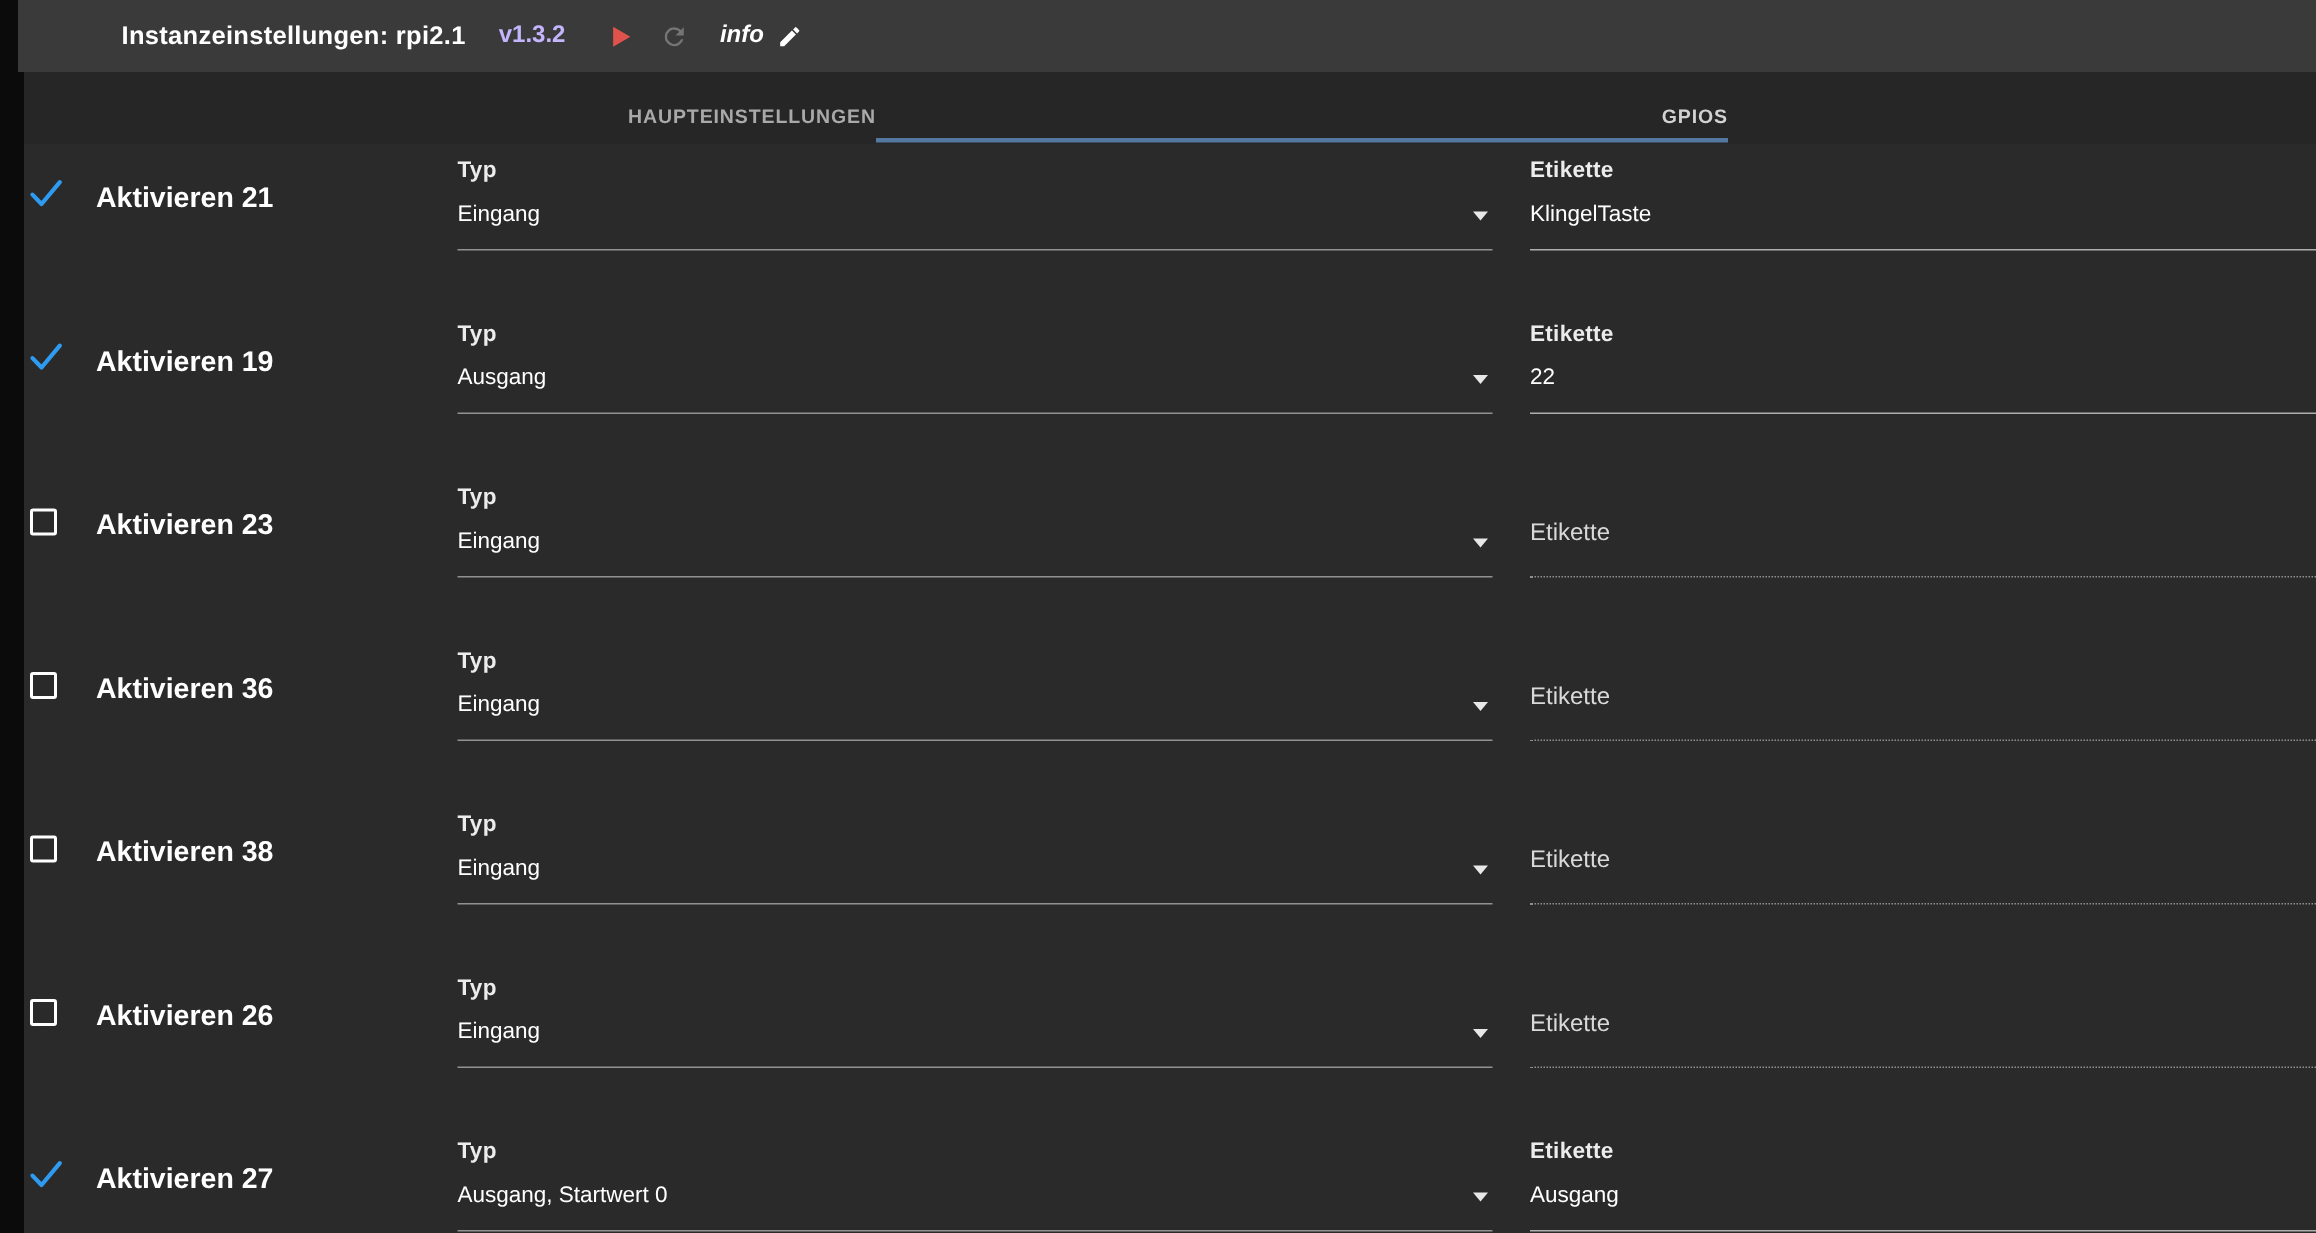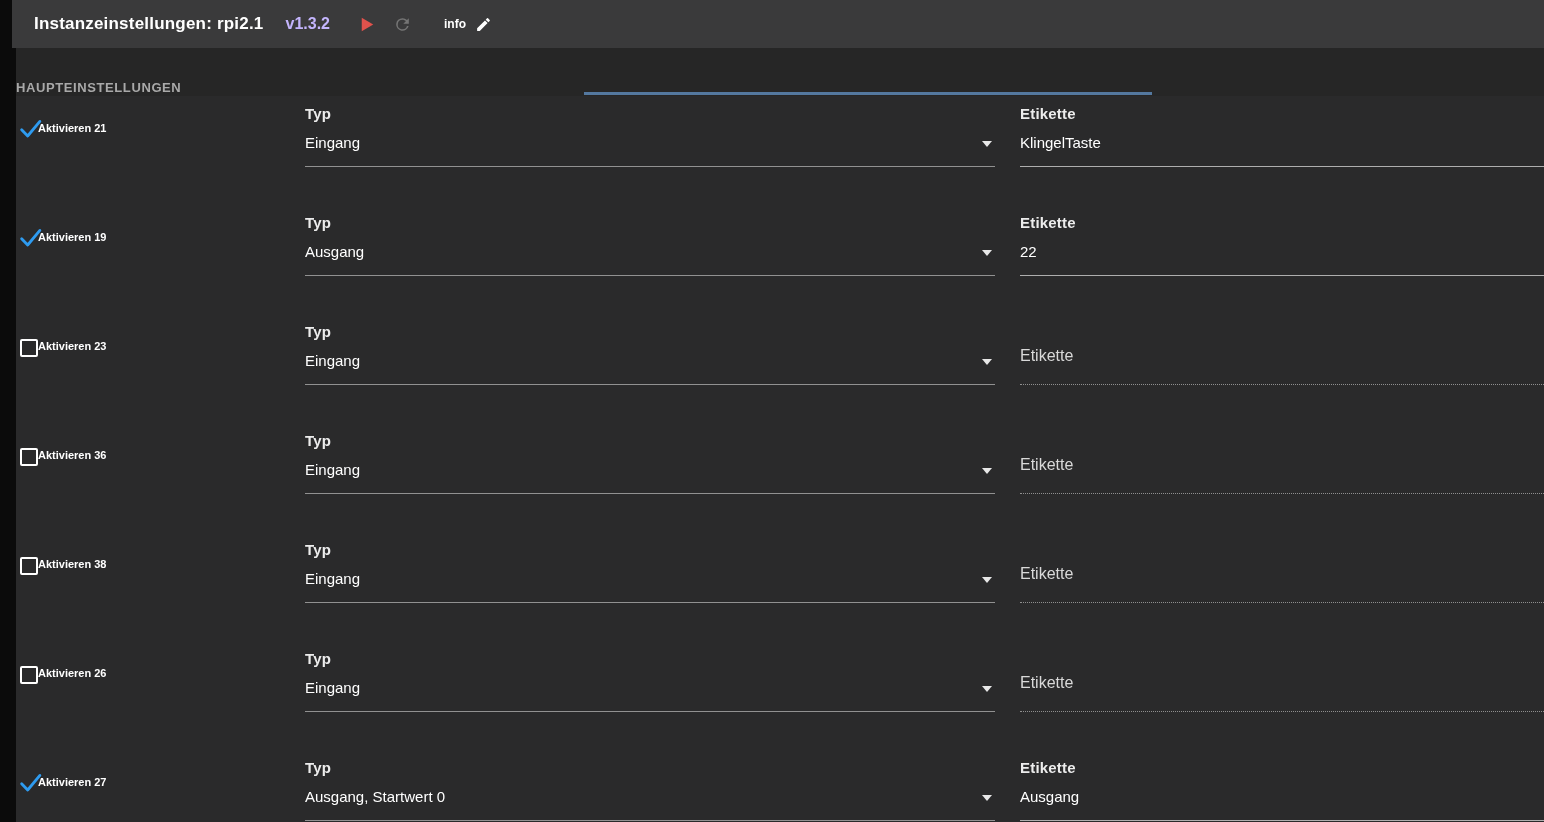--- a/index.html
+++ b/index.html
@@ -5,54 +5,54 @@
   html,body { margin:0; padding:0; background:#0b0b0b; }
   .screen {
     position:relative; width:1544px; height:822px; overflow:hidden;
     background:#0b0b0b; font-family:"Liberation Sans", sans-serif;
     -webkit-font-smoothing:antialiased;
   }
 
   
   .header {
     position:absolute; left:12px; right:0; top:0; height:48px;
-    background:#3a3a3b; display:flex; align-items:center;
+    background:#3a3a3b; display:flex; align-items:center;padding-left:47px;
   }
   .header .title { margin-left:22px; font-size:17px; font-weight:700; color:#ffffff; letter-spacing:.2px; }
   .header .version { margin-left:22px; font-size:16px; font-weight:700; color:#c4b5fd; }
   .icon-btn { display:flex; align-items:center; justify-content:center; background:none; border:none; padding:0; cursor:pointer; }
   .play-btn { margin-left:27px; }
   .refresh-btn { margin-left:17px; }
-  .info-label { margin-left:32px; font-size:12px; font-weight:700; color:#ffffff; }
+  .info-label { margin-left:21px; font-size:16px; font-weight:700; color:#ffffff;font-style:italic; }
   .edit-btn { margin-left:9px; }
 
   
   .tabbar { position:absolute; left:16px; right:0; top:48px; height:48px; background:#262626; }
   .tab {
-    position:absolute; top:15px; height:48px; width:568px;
-    display:flex; align-items:center; justify-content:flex-start;
+    position:absolute; top:5px; height:48px; width:568px;
+    display:flex; align-items:center; justify-content:flex-end;
     font-size:13px; font-weight:700; letter-spacing:.6px; cursor:pointer;
   }
   .tab.t1 { left:0; color:#a9a9a9; }
   .tab.t2 { left:568px; color:#d2d2d2; }
   .tab-indicator { position:absolute; left:568px; width:568px; bottom:1px; height:3px; background:#54789f; }
 
   
   .content { position:absolute; left:16px; right:0; top:96px; bottom:0; background:#2a2a2b; }
   .row { position:absolute; left:0; right:0; height:80px; }
 
   .check-wrap { position:absolute; left:2px; top:16px; width:26px; height:26px; cursor:pointer; }
   .check-wrap svg.checkmark { position:absolute; left:0; top:0; display:none; }
   .check-wrap .box {
     position:absolute; left:2px; top:5px; width:14px; height:14px;
     border:2px solid #ffffff; border-radius:2px; display:block;
   }
   .row.checked .check-wrap svg.checkmark { display:block; }
 
-  .enable-label { position:absolute; left:22px; top:22px; font-size:11px; font-weight:700; color:#ffffff; }
+  .enable-label { position:absolute; left:48px; top:22px; font-size:19px; font-weight:700; color:#ffffff; }
 
   .field { position:absolute; top:0; height:72px; }
   .type-field { left:289px; width:690px; cursor:pointer; }
   .label-field { left:1004px; right:0; }
 
   .field-label { position:absolute; left:0; top:5px; font-size:15px; font-weight:700; color:#ececec; letter-spacing:.2px; }
   .field-value { position:absolute; left:0; top:34px; font-size:15px; font-weight:400; color:#ffffff; white-space:nowrap; }
   .underline { position:absolute; left:0; right:0; top:66px; height:0; border-top:1px solid #919191; }
   .label-field .underline { border-top-color:#aeaeae; }
 
@@ -93,20 +93,23 @@
             <path fill="#ffffff" d="M3 17.25V21h3.75L17.81 9.94l-3.75-3.75L3 17.25zM20.71 7.04a1 1 0 0 0 0-1.41l-2.34-2.34a1 1 0 0 0-1.41 0l-1.83 1.83 3.75 3.75 1.83-1.83z"></path>
           </svg>
       </span>
     </button>
   </div>
 
   <div class="tabbar">
     <div class="tab t1">
       <span>HAUPTEINSTELLUNGEN</span>
     </div>
+    <div class="tab t2">
+      <span>GPIOS</span>
+    </div>
     <div class="tab-indicator"></div>
   </div>
 
   <div class="content" id="rows">
       <div class="row checked" style="top: 4px;">
     <span class="check-wrap">
       <svg class="checkmark" width="25" height="25" viewBox="0 0 24 24">
         <path d="M3.5 13.2 L9.3 19.2 L21 5.2" fill="none" stroke="#2e9bf0" stroke-width="2.7" stroke-linecap="round" stroke-linejoin="round"></path>
       </svg>
 

